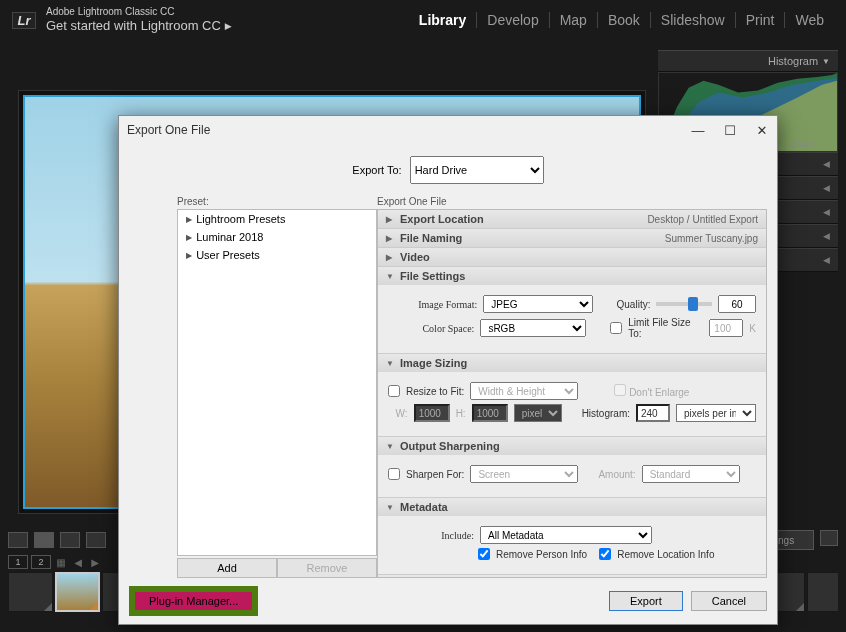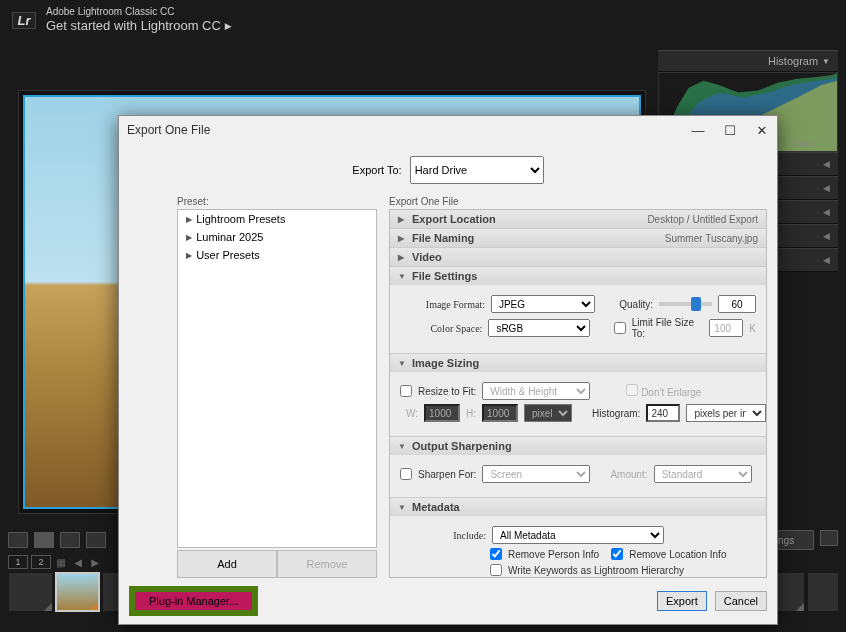--- a/index.html
+++ b/index.html
@@ -49,28 +49,28 @@
 
 .dialog { position: absolute; left: 118px; top: 75px; width: 660px; height: 510px; background: #f0f0f0; border: 1px solid #888; box-shadow: 0 4px 20px rgba(0,0,0,0.6); display: flex; flex-direction: column; }
 .dlg-title { height: 28px; display: flex; align-items: center; padding: 0 8px; font-size: 12px; color: #333; }
 .dlg-title .win-btns { margin-left: auto; display: flex; gap: 18px; font-size: 13px; color: #333; }
 .dlg-title .win-btns span { cursor: pointer; width:14px; text-align:center;}
 
 .dlg-body { flex: 1; display: flex; flex-direction: column; padding: 2px 10px 8px 10px; overflow: hidden; }
 .export-to { display: flex; align-items: center; justify-content: center; gap: 8px; padding: 10px 0 12px 0; font-size: 11px; }
 .export-to select { width: 134px; font-size: 11px; height: 28px; }
 
-.dlg-cols { flex: 1; display: flex; gap: 12px; overflow: hidden; padding-left: 48px; }
+.dlg-cols { flex: 1; display: flex; gap: 0; overflow: hidden; padding-left: 48px; }
 .preset-col { width: 200px; display: flex; flex-direction: column; }
 .preset-col .lbl { font-size: 10px; color: #555; margin-bottom: 2px; }
 .preset-list { flex: 1; background: #fff; border: 1px solid #bbb; overflow: auto; font-size: 11px; }
 .preset-item { padding: 3px 8px; display: flex; align-items: center; gap: 4px; cursor: pointer; }
 .preset-item .tri { font-size: 8px; color: #555; }
 .preset-btns { display: flex; margin-top: 2px; }
-.preset-btns button { flex: 1; font-size: 11px; height: 28px; background: #e4e4e4; border: 1px solid #bbb; cursor:pointer;}
+.preset-btns button { flex: 1; font-size: 11px; height: 20px; background: #e4e4e4; border: 1px solid #bbb; cursor:pointer;}
 
 .settings-col { flex: 1; display: flex; flex-direction: column; overflow: hidden; }
 .settings-col .lbl { font-size: 10px; color: #555; margin-bottom: 2px; }
 .settings-scroll { flex: 1; border: 1px solid #bbb; background: #ededed; overflow-y: scroll; position: relative; }
 
 .section { border-bottom: 1px solid #ccc; }
 .section-hdr { background: linear-gradient(#e8e8e8,#d8d8d8); padding: 3px 8px; font-size: 11px; font-weight: bold; display: flex; align-items: center; gap: 4px; color: #444; }
 .section-hdr .tri { font-size: 8px; color: #666; width: 10px; }
 .section-hdr .right { margin-left: auto; font-weight: normal; font-size: 10px; color: #666; }
 .section-body { padding: 6px 10px 10px 10px; font-size: 10px; color: #333; }
@@ -80,38 +80,47 @@
 .row input[type=checkbox] { width: 12px; height: 12px; }
 .slider { width: 56px; height: 4px; background: #ccc; position: relative; }
 .slider .handle { position: absolute; top: -5px; width: 10px; height: 14px; background: #2a7bd0; border-radius: 2px; }
 
 .disabled { color: #aaa; }
 .disabled select, .disabled input { background: #404040; color: #aaa; }
 
 .dlg-footer { display: flex; align-items: center; padding: 8px 0 0 0; gap: 8px; }
 .dlg-footer .plugin { font-size: 11px; padding: 3px 14px; background: #be185d; border: 6px solid #4d7c0f; cursor:pointer;}
 .dlg-footer .spacer { flex: 1; }
-.dlg-footer .main-btn { font-size: 11px; padding: 3px 8px; background: #e4e4e4; border: 1px solid #aaa; cursor:pointer;}
+.dlg-footer .main-btn { font-size: 11px; padding: 3px 20px; background: #e4e4e4; border: 1px solid #aaa; cursor:pointer;}
 .dlg-footer .primary { border: 1px solid #2a7bd0; }
 
 
 .tri-r::before { content: '▶'; font-size: 8px; }
 .tri-d::before { content: '▼'; font-size: 8px; }
 </style>
 </head>
 <body>
 
 <div class="titlebar">
   <div class="lr-logo">Lr</div>
   <div class="title-text">
     <div>Adobe Lightroom Classic CC</div>
     <div class="title-sub">
       <span>Get started with Lightroom CC</span>
       <span style="font-size:9px;">▶</span>
     </div>
+  </div>
+  <div class="top-nav">
+    <span class="active">Library</span>
+    <span>Develop</span>
+    <span>Map</span>
+    <span>Book</span>
+    <span>Slideshow</span>
+    <span>Print</span>
+    <span>Web</span>
   </div>
 </div>
 
 <div class="workspace">
 
   <div class="preview">
     <div class="preview-inner">
         <div class="preview-img"></div>
       </div>
   </div>
@@ -213,21 +222,21 @@
 
         <div class="preset-col">
           <div class="lbl">Preset:</div>
           <div class="preset-list">
             <div class="preset-item">
                 <span class="tri tri-r"></span>
                 <span>Lightroom Presets</span>
               </div>
             <div class="preset-item">
                 <span class="tri tri-r"></span>
-                <span>Luminar 2025</span>
+                <span>Luminar 2018</span>
               </div>
             <div class="preset-item">
                 <span class="tri tri-r"></span>
                 <span>User Presets</span>
               </div>
           </div>
           <div class="preset-btns">
             <button>Add</button>
             <button class="disabled">Remove</button>
           </div>
@@ -337,24 +346,20 @@
                 <div class="row">
                   <label class="r" style="width:86px;">Include:</label>
                   <select style="width:172px;"><option>All Metadata</option></select>
                 </div>
                 <div class="row" style="padding-left:90px;">
                   <input type="checkbox" checked="" style="">
                   <label>Remove Person Info</label>
                   <input type="checkbox" checked="" style="margin-left: 6px;">
                   <label>Remove Location Info</label>
                 </div>
-                <div class="row" style="padding-left:90px;">
-                  <input type="checkbox" style="">
-                  <label>Write Keywords as Lightroom Hierarchy</label>
-                </div>
               </div>
             </div>
 
             <div class="section">
               <div class="section-hdr">
                   <span class="tri tri-d"></span>
                   <span>Watermarking</span>
                 </div>
 
             </div>

